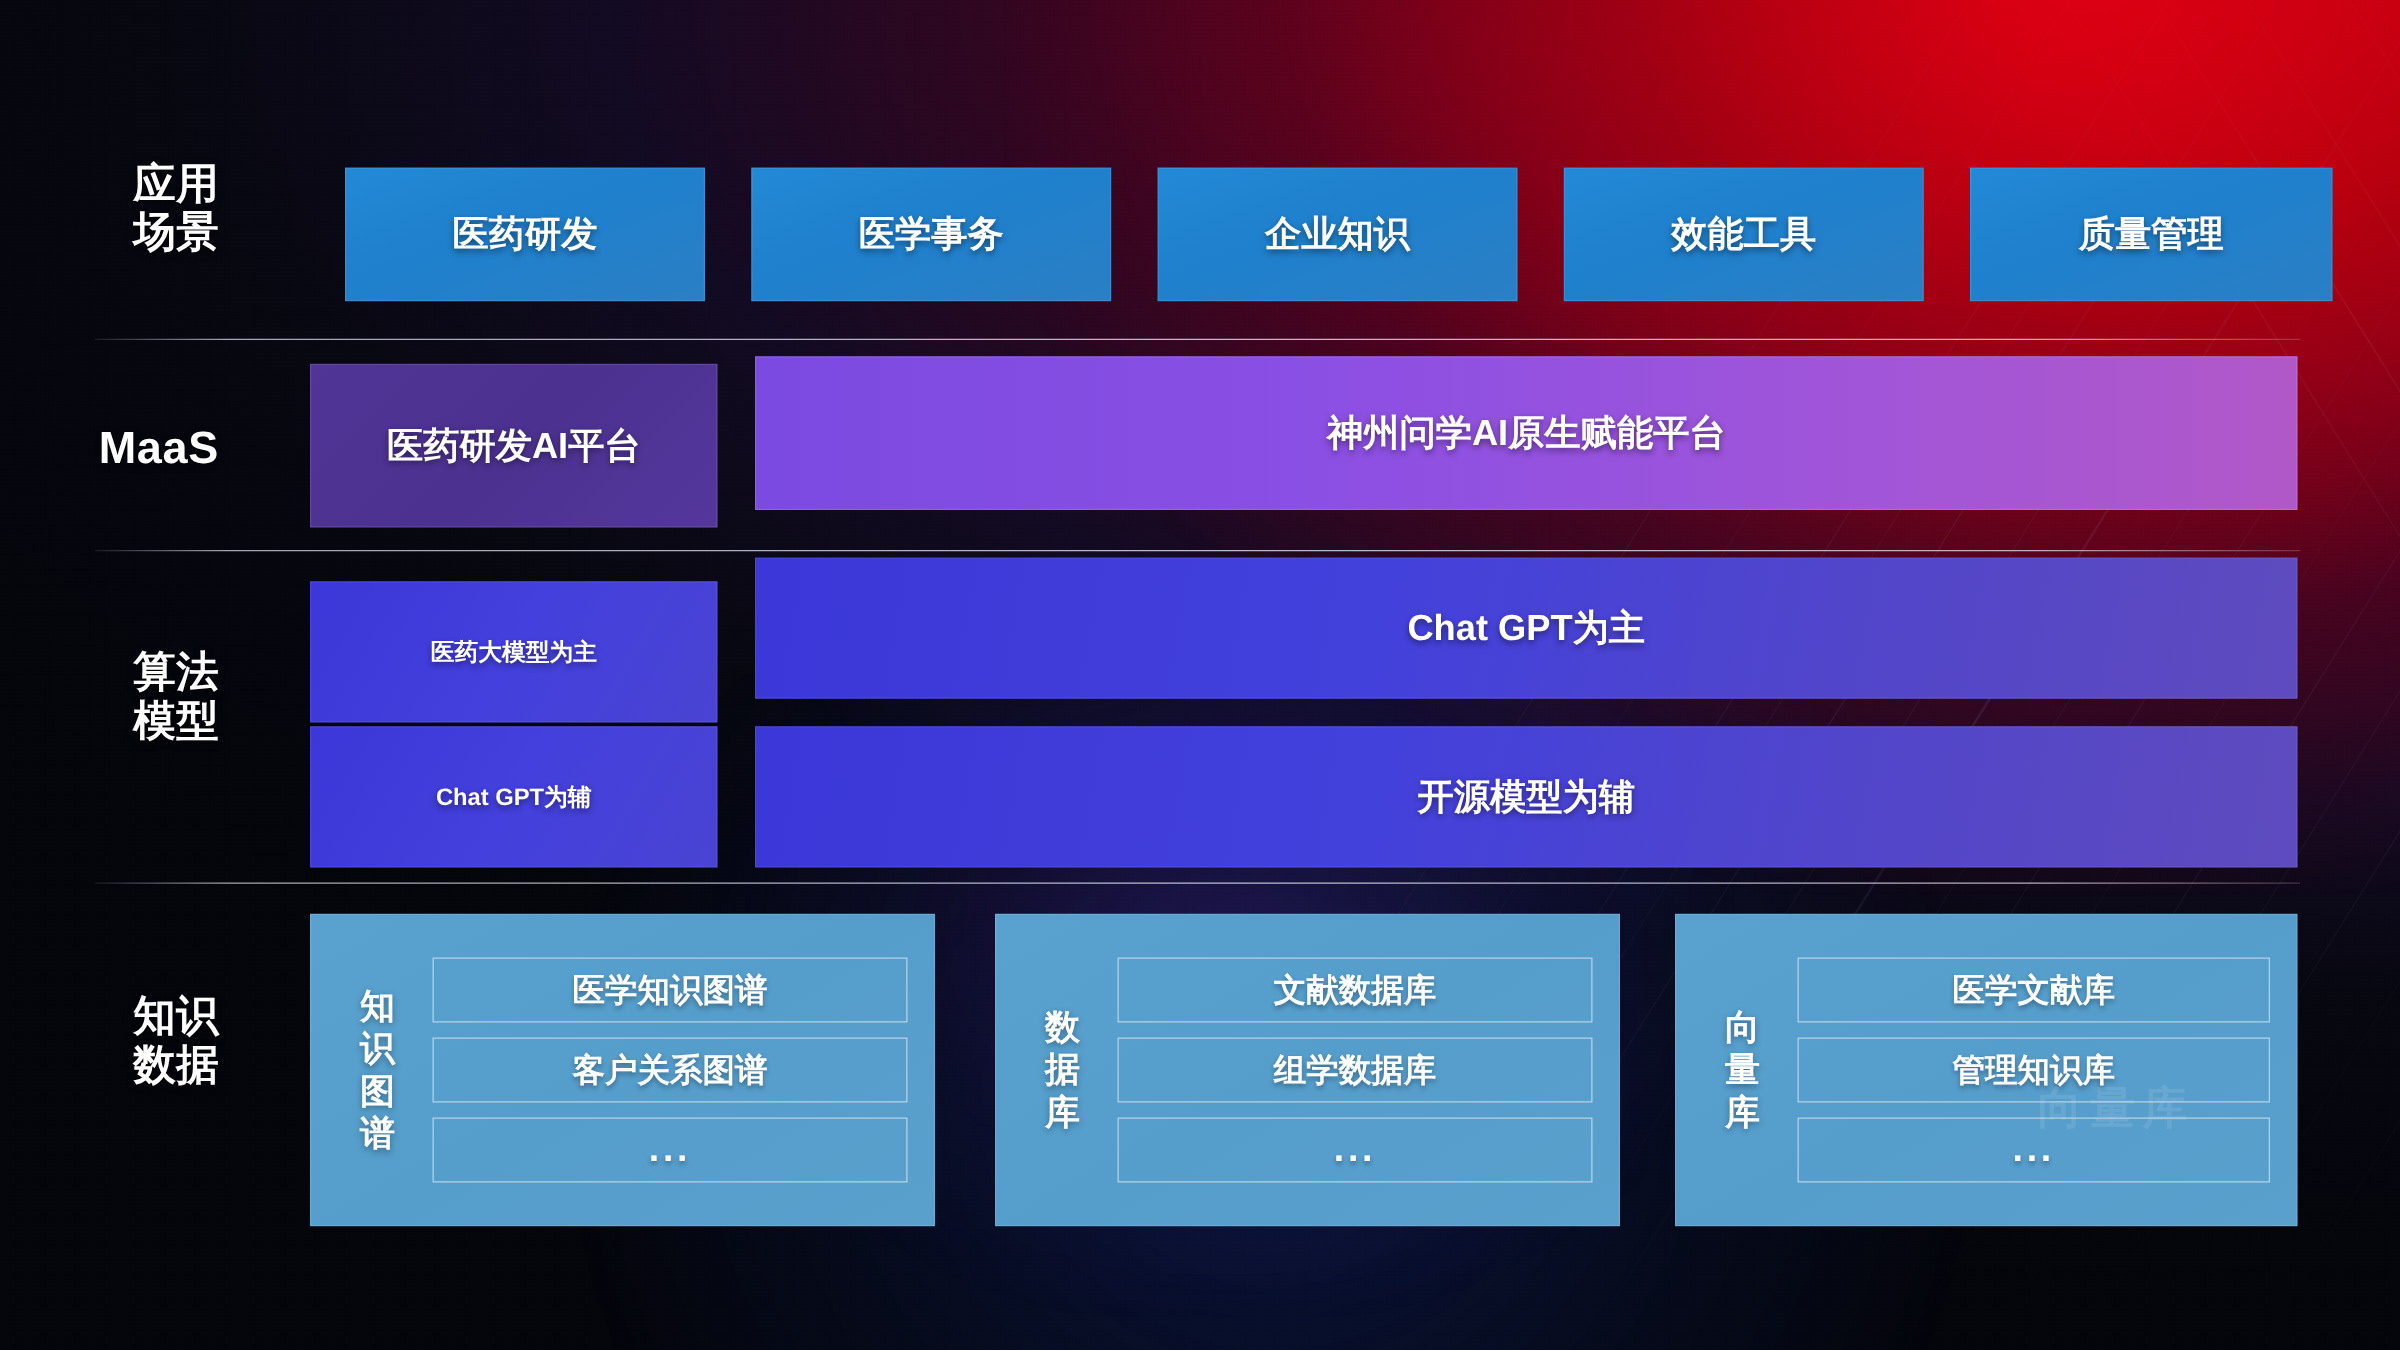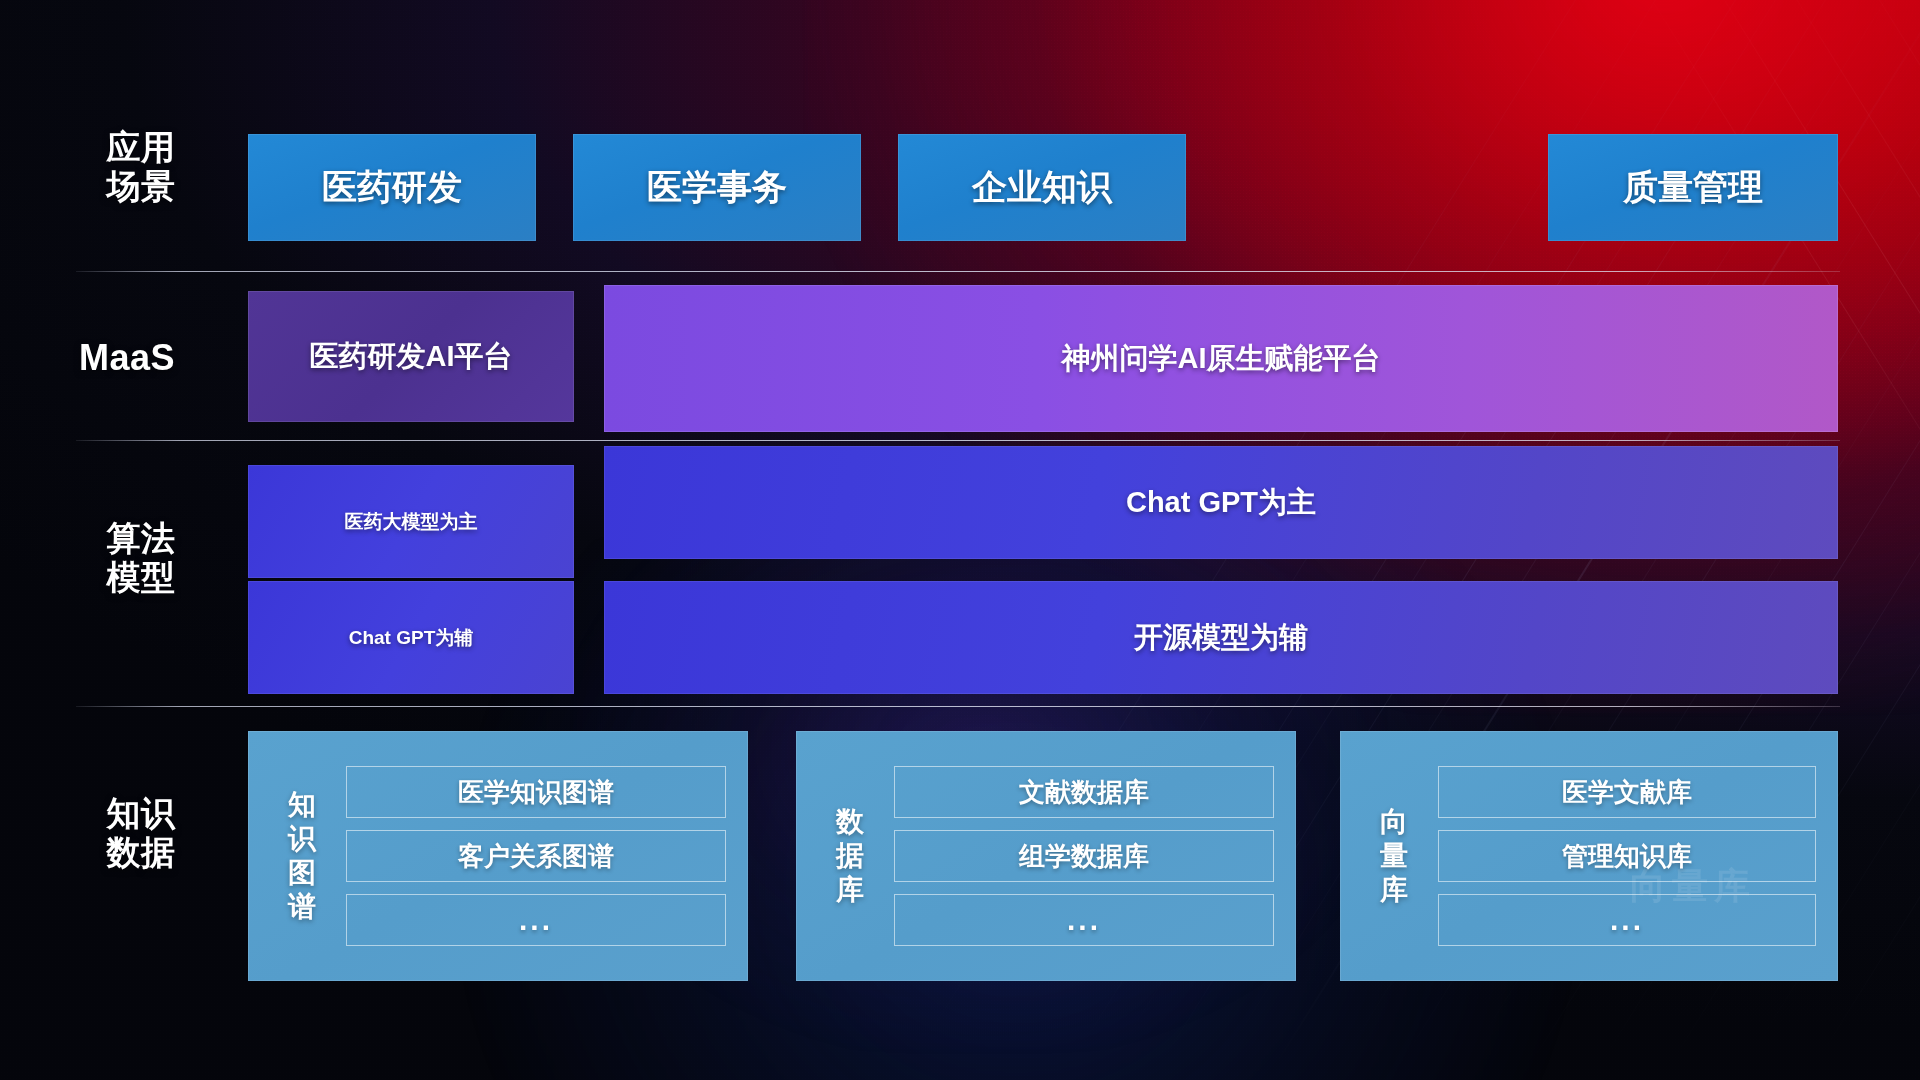--- a/index.html
+++ b/index.html
@@ -67,22 +67,23 @@
     position:absolute;
     display:flex; align-items:center; justify-content:center;
     color:#fff; font-weight:bold;
     text-shadow:0 2px 5px rgba(0,0,0,.45);
     white-space:nowrap;
   }
 
   
   .app-box{
     background:linear-gradient(160deg,#2389d6 0%, #1f80cd 45%, #2b7fc4 100%);
-    font-size:35px;
+    font-size:29px;
     box-shadow:inset 0 0 0 1px rgba(255,255,255,.10);
+    margin-left:28px;
   }
 
   
   .maas-left{
     background:linear-gradient(135deg,#513596 0%, #4c3190 50%, #55379c 100%);
     font-size:29px;
     box-shadow:inset 0 0 0 1px rgba(255,255,255,.10);
   }
   .maas-right{
     background:linear-gradient(90deg,#7b4ae0 0%, #8a4fe4 35%, #a055d9 70%, #b158c8 100%);
@@ -173,30 +174,33 @@
 
   <div class="box app-box" style="left:248px;  top:134px; width:288px; height:107px;">
     <span>医药研发</span>
   </div>
   <div class="box app-box" style="left:573px;  top:134px; width:288px; height:107px;">
     <span>医学事务</span>
   </div>
   <div class="box app-box" style="left:898px;  top:134px; width:288px; height:107px;justify-content:center;">
     <span>企业知识</span>
   </div>
+  <div class="box app-box" style="left:1223px; top:134px; width:288px; height:107px;">
+    <span>效能工具</span>
+  </div>
   <div class="box app-box" style="left:1548px; top:134px; width:290px; height:107px;">
     <span>质量管理</span>
   </div>
 
   <div class="rowlabel" style="left:62px; top:337px; width:130px; font-size:36px;">MaaS</div>
 
   <div class="box maas-left" style="left:248px; top:291px; width:326px; height:131px;">
     <span>医药研发AI平台</span>
   </div>
-  <div class="box maas-right" style="left:604px; top:285px; width:1234px; height:147px;">
+  <div class="box maas-right" style="left:604px; top:285px; width:1234px; height:123px;">
     <span>神州问学AI原生赋能平台</span>
   </div>
 
   <div class="rowlabel" style="left:76px; top:519px; width:130px; font-size:34px;">算法
 模型</div>
 
   <div class="box algo-box" style="left:248px; top:465px; width:326px; height:113px;">
     <span>医药大模型为主</span>
   </div>
   <div class="box algo-box" style="left:248px; top:581px; width:326px; height:113px;">

